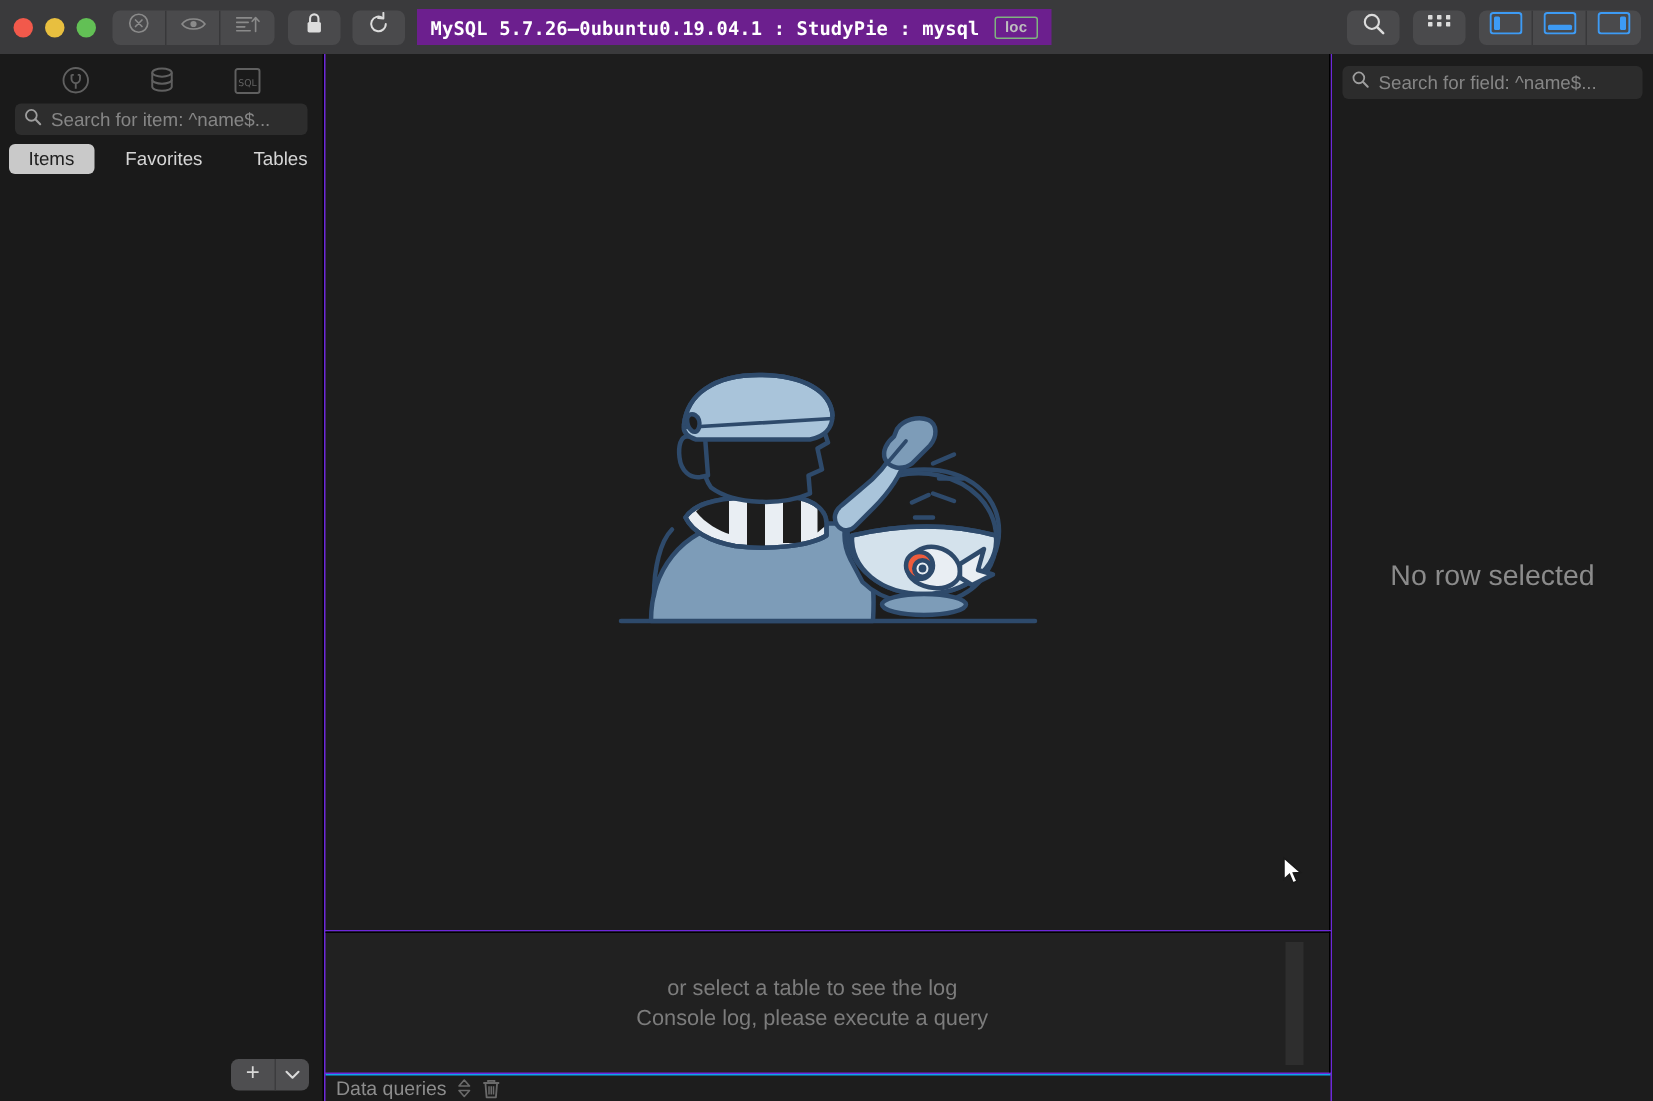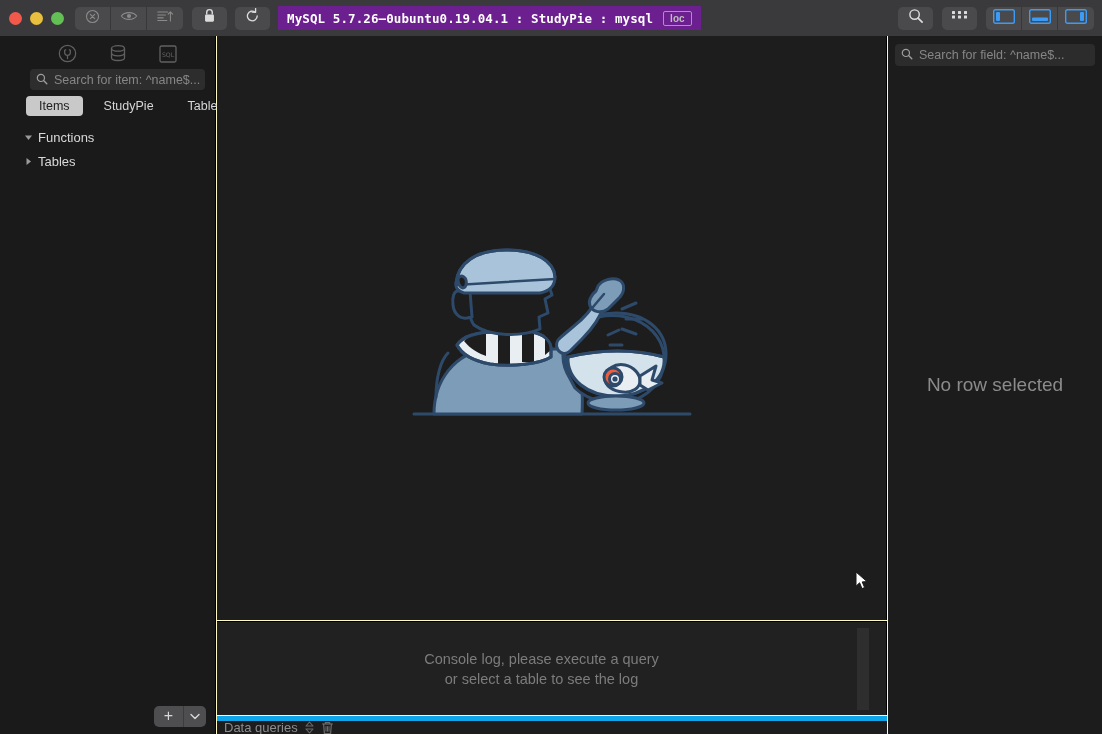--- a/index.html
+++ b/index.html
@@ -3,21 +3,21 @@
 <meta charset="utf-8">
 <style>
   * { box-sizing: border-box; margin: 0; padding: 0; }
   html, body {
     width: 1102px; height: 734px;
     background: #1c1c1c;
     font-family: "Liberation Sans", sans-serif;
     overflow: hidden;
     -webkit-font-smoothing: antialiased;
   }
-  .app { position: relative; width: 912px; height: 734px; background: #fef9c3; }
+  .app { position: relative; width: 912px; height: 734px; background: #6d28d9; }
 
   
   .titlebar {
     position: absolute; top: 0; left: 0; width: 1102px; height: 36px;
     background: #3a3a3c;
     display: flex; align-items: center;
   }
   .traffic { display: flex; align-items: center; gap: 8px; padding-left: 9px; }
   .tl { width: 13px; height: 13px; border-radius: 50%; }
   .tl.red { background: #f2594b; }
@@ -77,21 +77,20 @@
     width: 36px; height: 23px; display: flex; align-items: center; justify-content: center;
     border-right: 1px solid #38383a;
   }
   .pt:last-child { border-right: none; }
 
   
   .sidebar {
     position: absolute; left: 0; top: 36px; width: 216px; height: 698px;
     background: #1a1a1a;
     border-right: 1px solid #000;
-    padding-left: 20px;
   }
   .sb-icons {
     height: 30px; display: flex; align-items: center; justify-content: space-around;
     padding: 5px 22px 0 22px;
   }
   .sb-icon { opacity: .55; display: flex; align-items: center; justify-content: center; }
   .sb-search-wrap { padding: 3px 10px 0 10px; }
   .sb-search {
     height: 21px; background: #2d2d2d; border-radius: 4px;
     display: flex; align-items: center; padding: 0 6px; gap: 6px;
@@ -153,21 +152,21 @@
     padding-right: 20px;
   }
   .console-scroll {
     position: absolute; right: 17px; top: 6px; width: 12px; height: 82px;
     background: #2e2e2e; border-radius: 0;
   }
 
   .bottombar {
     position: absolute; left: 217px; top: 716px; width: 670px; height: 18px;
     background: #1d1d1d;
-    border-top: 5px solid #0ea5e9;
+    border-top: 1px solid #0ea5e9;
     display: flex; align-items: center; gap: 7px; padding-left: 7px;
   }
   .bb-label { color: #8d8d8d; font-size: 13px; }
   .bb-icon { opacity: .62; display: flex; align-items: center; }
 
   
   .right {
     position: absolute; left: 888px; top: 36px; width: 214px; height: 698px;
     background: #1c1c1c;
   }
@@ -345,42 +344,24 @@
             <circle cx="5.3" cy="5.3" r="3.9" fill="none" stroke="#9e9e9e" stroke-width="1.3"></circle>
             <path d="M8.2 8.2 L11.7 11.7" stroke="#9e9e9e" stroke-width="1.5" stroke-linecap="round"></path>
           </svg>
         </span>
         <input type="text" placeholder="Search for item: ^name$..." style="">
       </div>
     </div>
 
     <div class="sb-tabs">
       <div class="sb-tab active">Items</div>
-      <div class="sb-tab">StudyPie</div>
+      <div class="sb-tab">Favorites</div>
       <div class="sb-tab">Tables</div>
     </div>
 
-    <div class="tree">
-      <div class="tree-row">
-        <span class="tri">
-          <svg width="9" height="9" viewBox="0 0 9 9">
-              <path d="M1 2.5 L8 2.5 L4.5 7 Z" fill="#9a9a9a"></path>
-            </svg>
-        </span>
-        <span>Functions</span>
-      </div>
-      <div class="tree-row">
-        <span class="tri">
-          <svg width="9" height="9" viewBox="0 0 9 9">
-              <path d="M2.5 1 L2.5 8 L7 4.5 Z" fill="#9a9a9a"></path>
-            </svg>
-        </span>
-        <span>Tables</span>
-      </div>
-    </div>
 
     <div class="sb-bottom">
       <div class="plus-group">
         <div class="plus-btn">+</div>
         <div class="plus-chev">
           <svg width="10" height="7" viewBox="0 0 10 7">
               <path d="M1 1.5 L5 5.5 L9 1.5" fill="none" stroke="#d8d8d8" stroke-width="1.4" stroke-linecap="round" stroke-linejoin="round"></path>
             </svg>
         </div>
       </div>
@@ -439,22 +420,22 @@
 
           <path d="M210 76 L224 70 M214 86 L230 86 M210 96 L224 101" fill="none" stroke-width="3"></path>
           <path d="M196 102 L207 97 M198 112 L210 112" fill="none" stroke-width="3"></path>
         </g>
       </svg>
     </div>
   </div>
 
   <div class="console">
     <div class="console-msg">
+      <div>or select a table to see the log</div>
       <div>Console log, please execute a query</div>
-      <div>or select a table to see the log</div>
     </div>
     <div class="console-scroll"></div>
   </div>
 
   <div class="bottombar">
     <span class="bb-label">Data queries</span>
     <span class="bb-icon">
       <svg width="9" height="13" viewBox="0 0 9 13">
         <path d="M4.5 1 L8 5 L1 5 Z" fill="none" stroke="#9a9a9a" stroke-width="1.1" stroke-linejoin="round"></path>
         <path d="M4.5 12 L1 8 L8 8 Z" fill="none" stroke="#9a9a9a" stroke-width="1.1" stroke-linejoin="round"></path>

